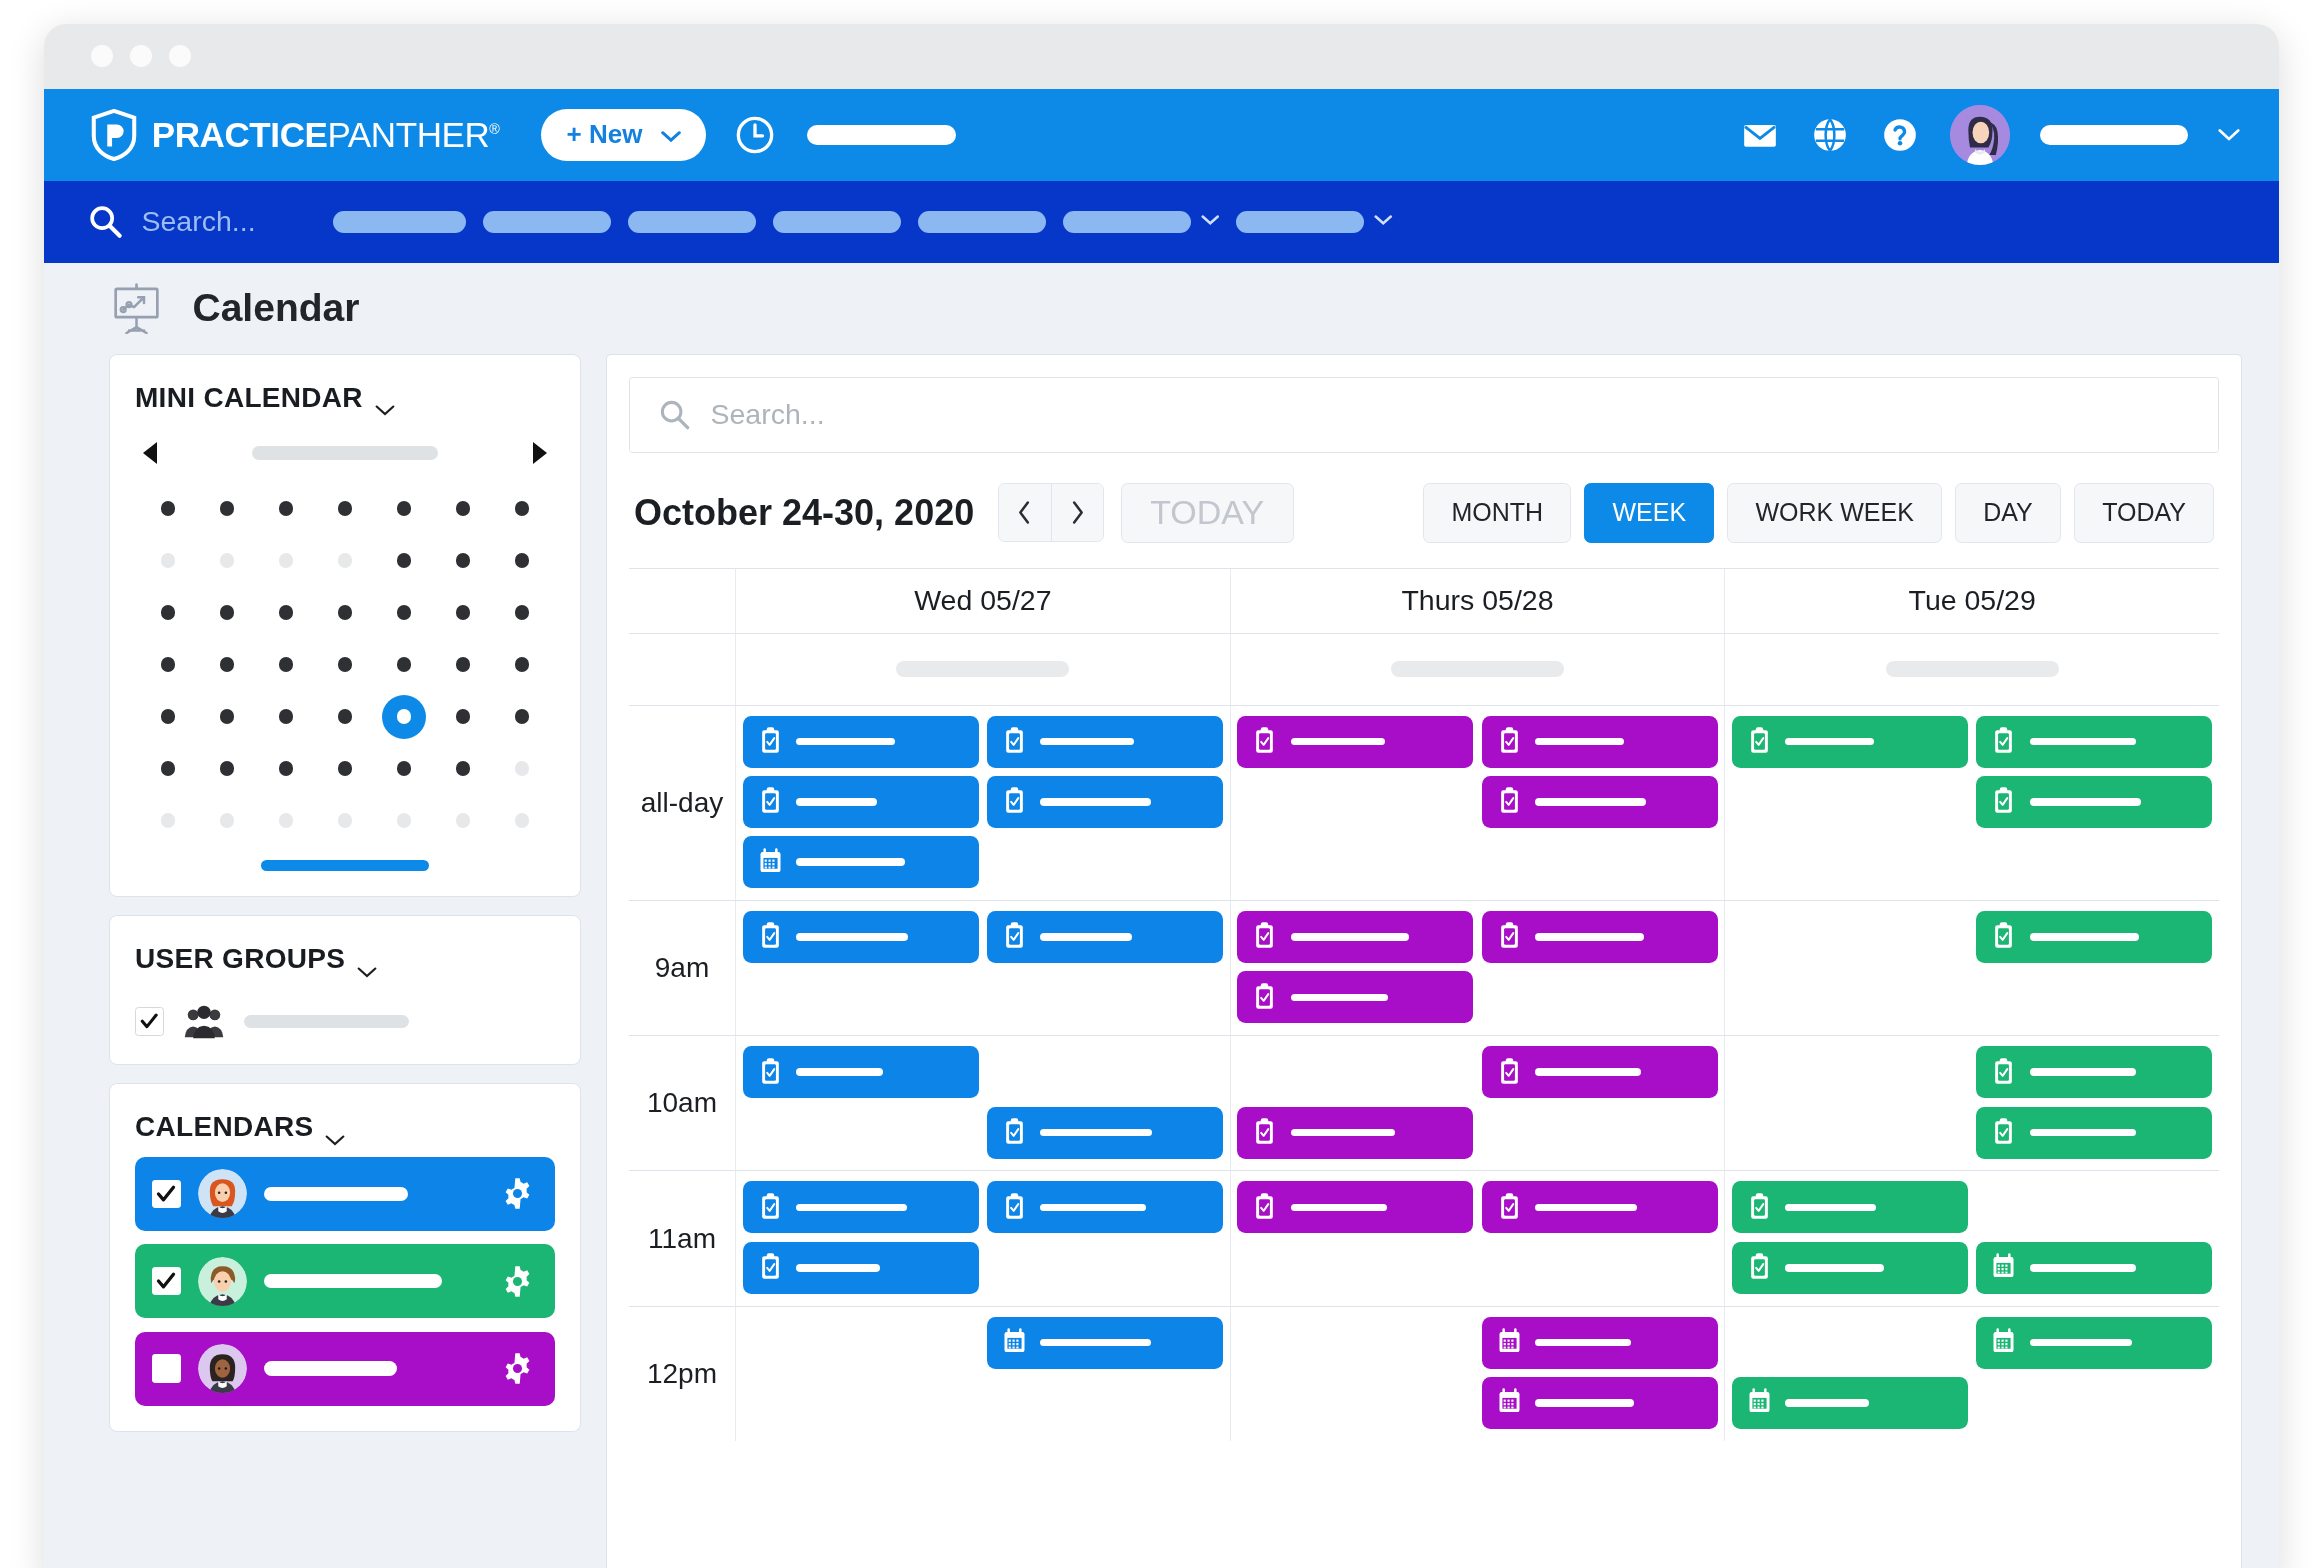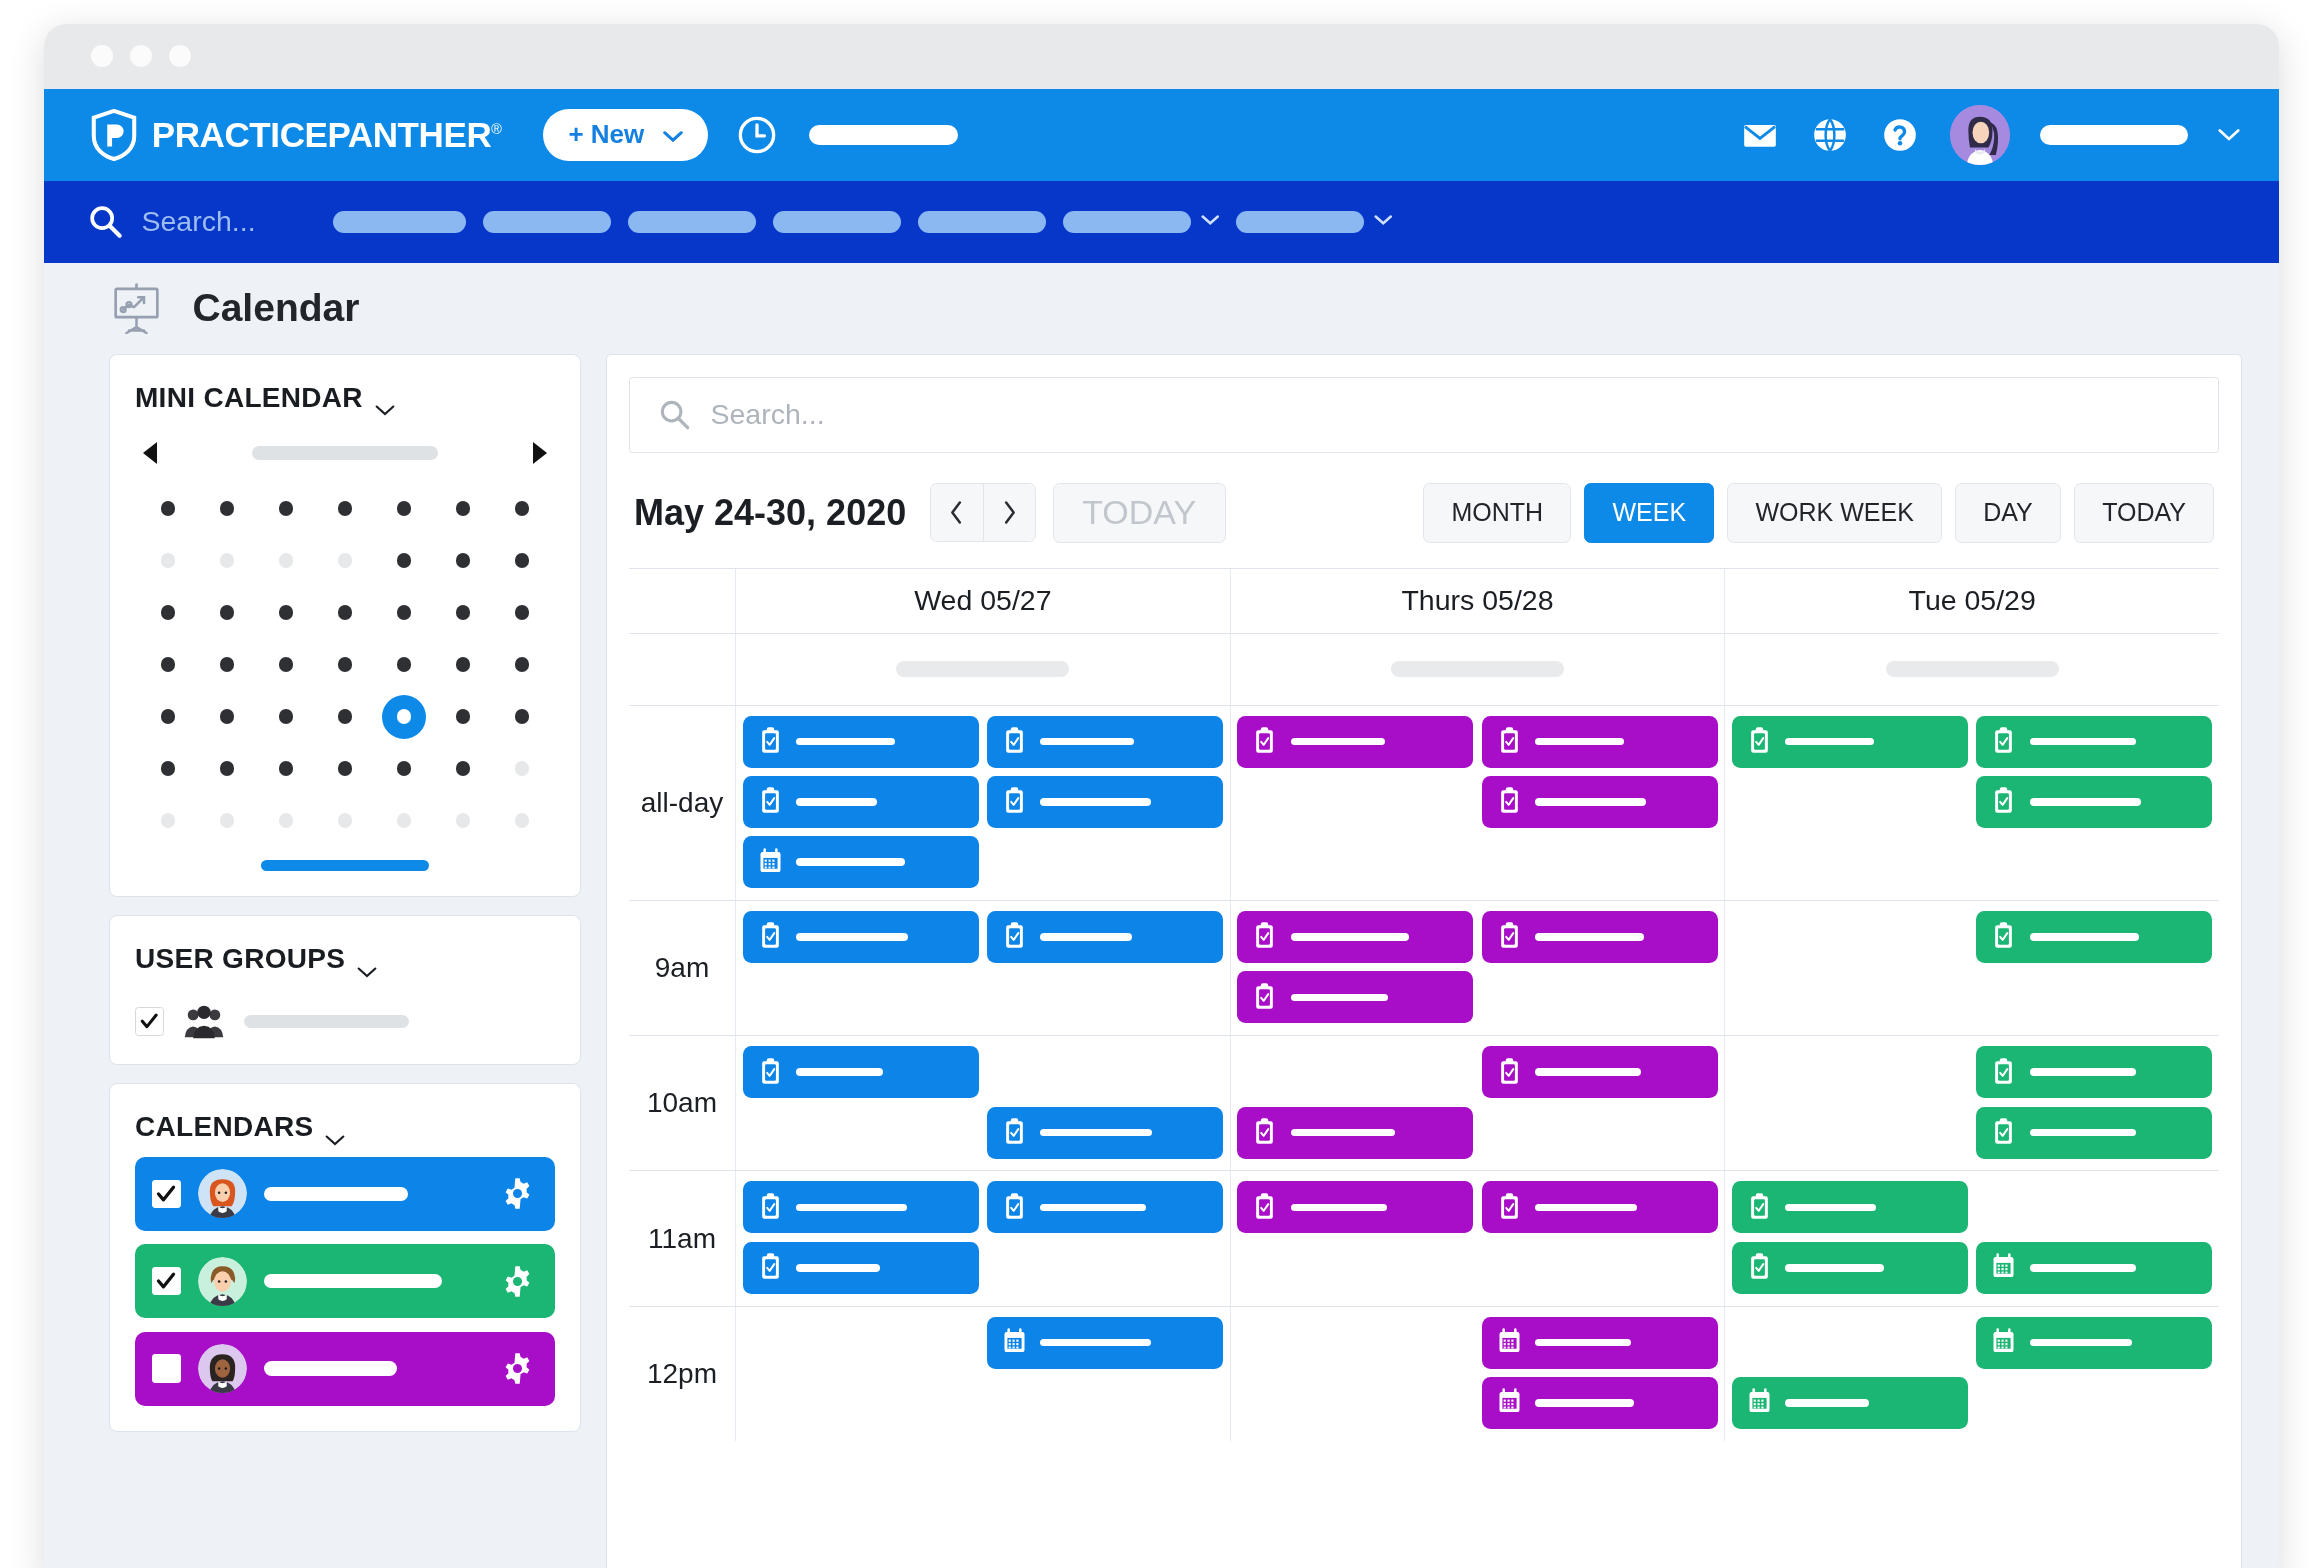--- a/index.html
+++ b/index.html
@@ -35,21 +35,21 @@
     background: #0d8ae8;
     display: flex; align-items: center;
     padding: 0 39px 0 44px;
   }
   #brand { display: flex; align-items: center; gap: 11.8px; }
   #brand-mark { width: 52px; height: 52px; }
   #brand-text {
     font-size: 35px; font-weight: 700; letter-spacing: -0.4px;
     color: #ffffff; position: relative; white-space: nowrap;
   }
-  #brand-text .thin { font-weight: 700; }
+  #brand-text .thin { font-weight: 400; }
   #brand-text .reg {
     font-size: 14.3px; vertical-align: super; font-weight: 400;
   }
   #new-btn {
     margin-left: 42px;
     background: #ffffff; color: #1481e0;
     border: none; border-radius: 34px;
     height: 52px; padding: 0 25px;
     font-size: 26px; font-weight: 700;
     font-family: "Liberation Sans", sans-serif;
@@ -664,21 +664,21 @@
         <span id="cal-search-icon">
           <svg viewBox="0 0 38 38" width="32" height="32">
               <circle cx="15" cy="15" r="11" fill="none" stroke="#aeb4bb" stroke-width="3.6"></circle>
               <path d="M23 23 L34 34" stroke="#aeb4bb" stroke-width="4" stroke-linecap="round"></path>
             </svg>
         </span>
         <span id="cal-search-text">Search...</span>
       </div>
 
       <div id="cal-toolbar">
-        <span id="cal-range">May 24-30, 2020</span>
+        <span id="cal-range">October 24-30, 2020</span>
         <div id="prevnext">
           <span class="pn-btn">
             <svg viewBox="0 0 20 30">
                 <path d="M14 3 L5 15 L14 27" fill="none" stroke="#2a2e33" stroke-width="3" stroke-linecap="round" stroke-linejoin="round"></path>
               </svg>
           </span>
           <span class="pn-btn">
             <svg viewBox="0 0 20 30">
                 <path d="M6 3 L15 15 L6 27" fill="none" stroke="#2a2e33" stroke-width="3" stroke-linecap="round" stroke-linejoin="round"></path>
               </svg>

